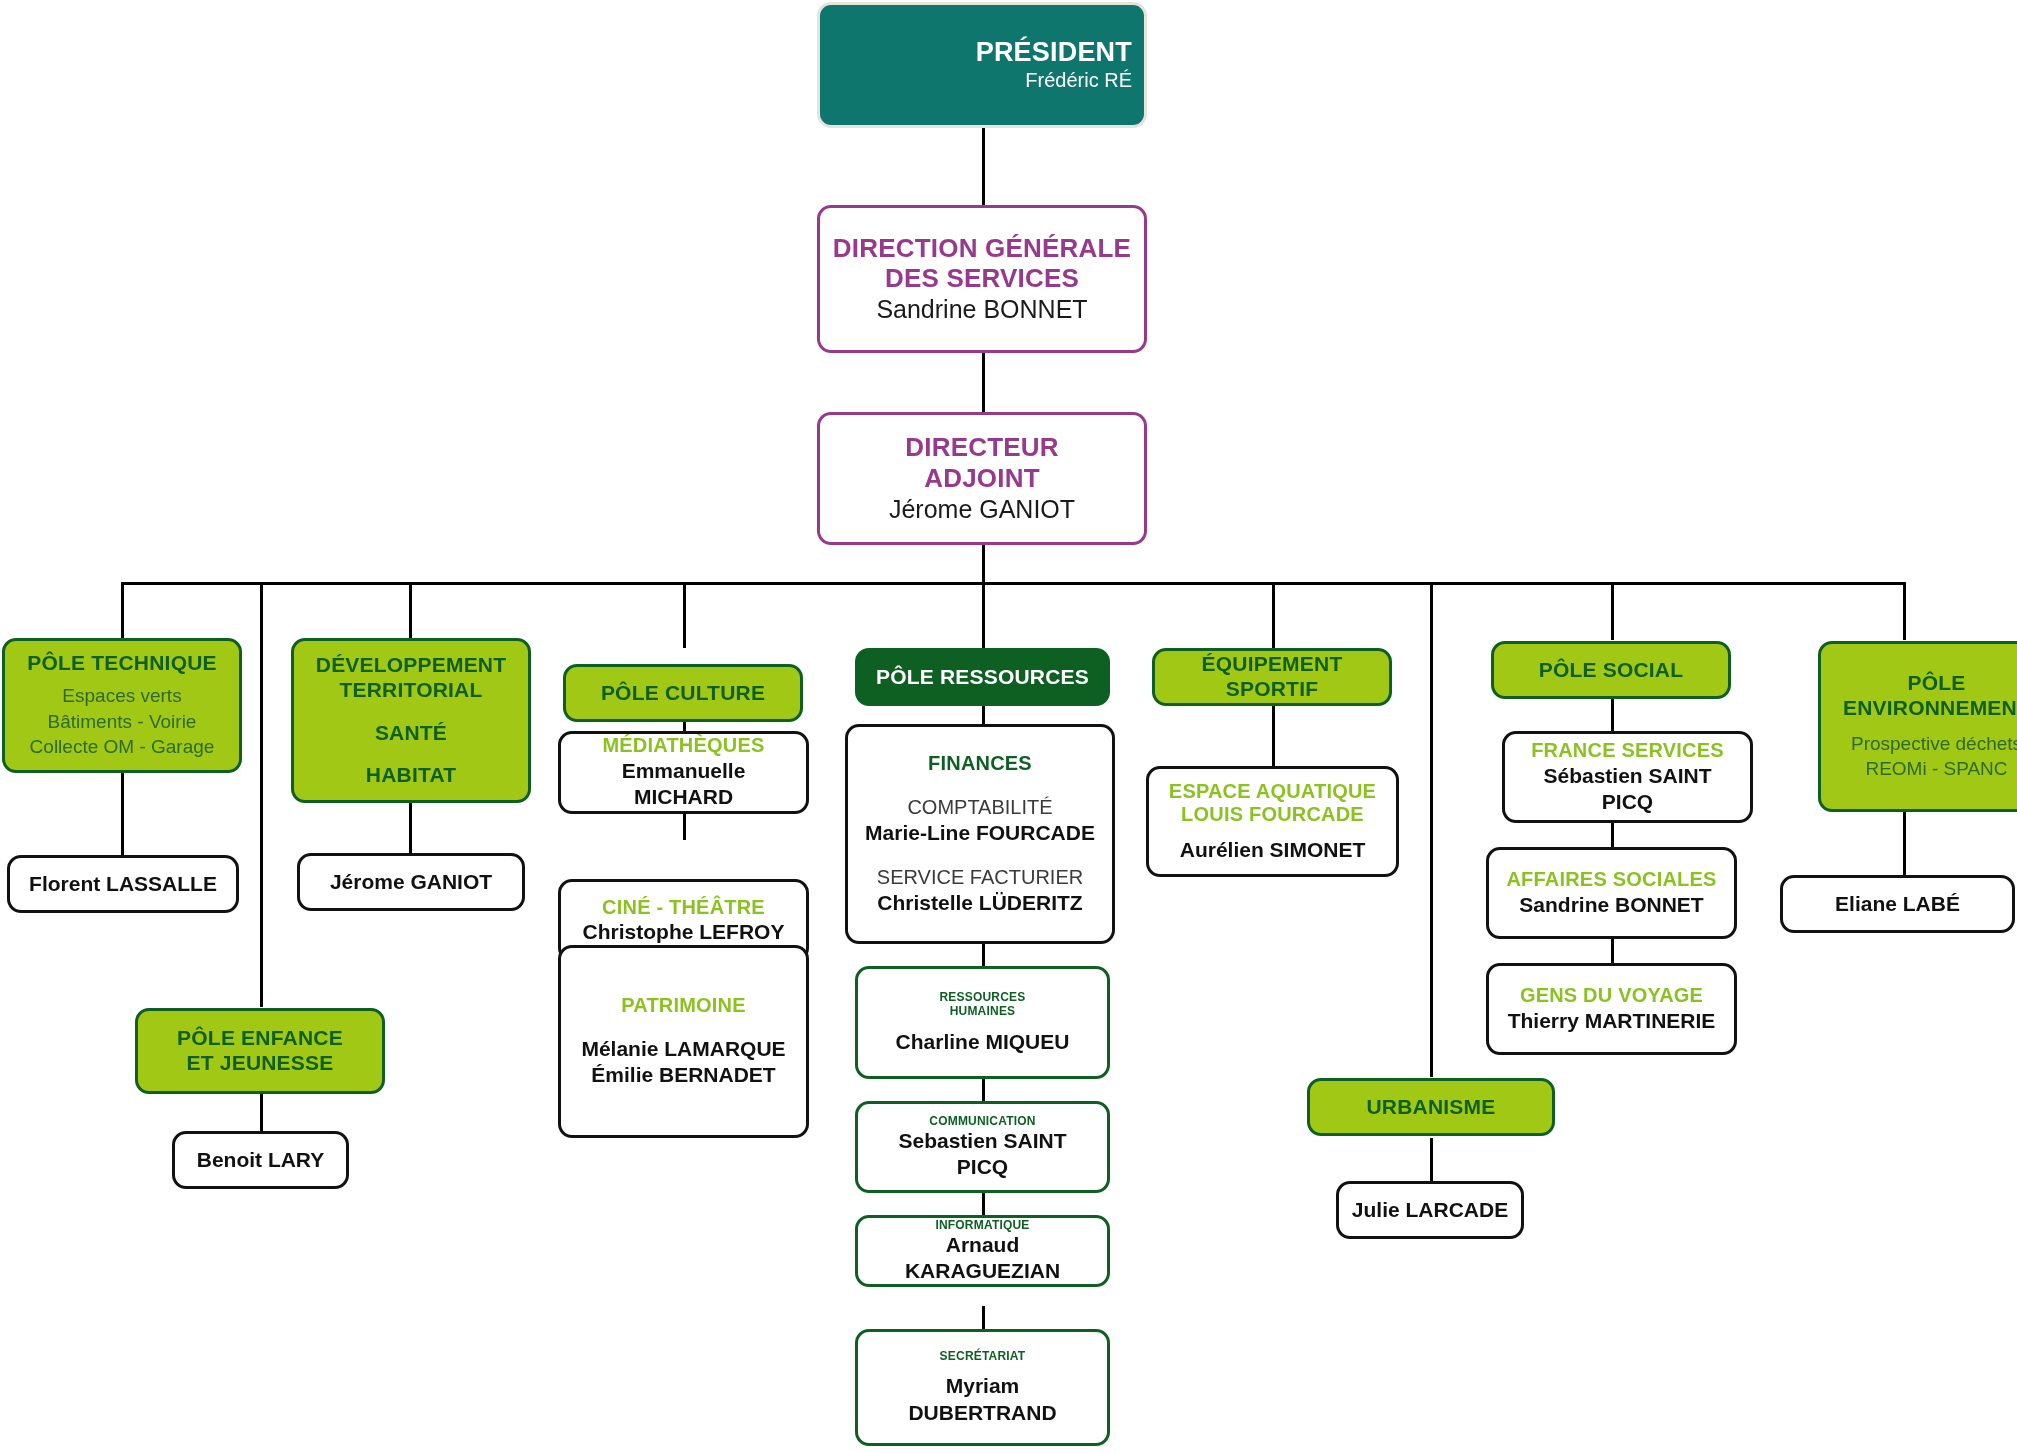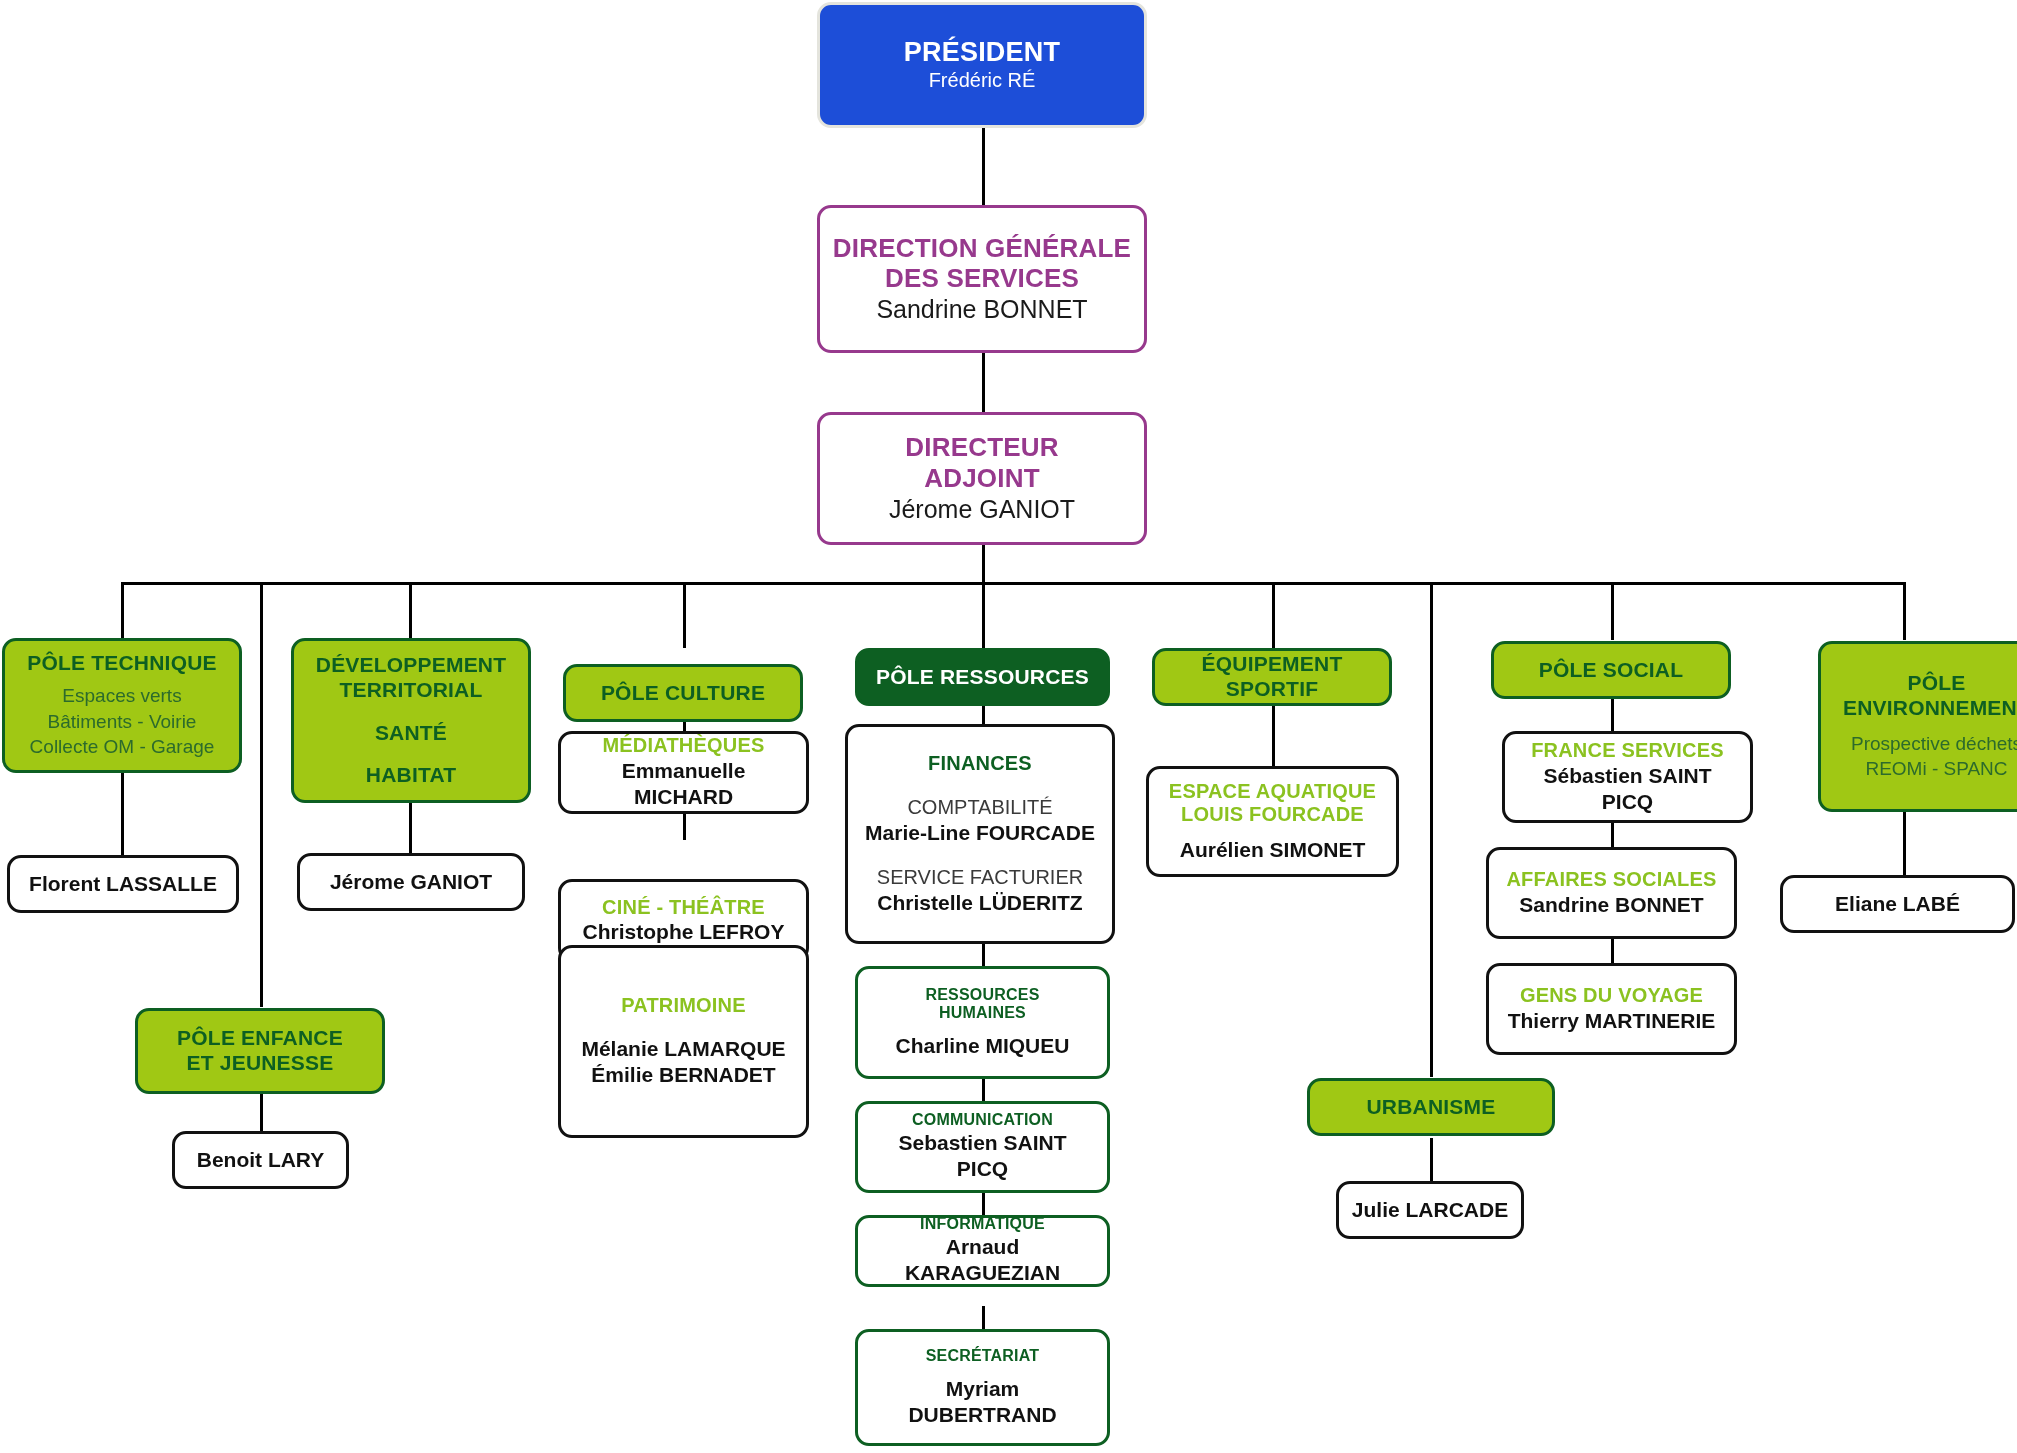--- a/index.html
+++ b/index.html
@@ -29,41 +29,41 @@
     text-align:center;
     padding:10px 12px;
     background:#fff;
   }
   .node .ttl { font-weight:bold; letter-spacing:.2px; line-height:1.18; }
   .node .nm  { font-weight:bold; color:#111; line-height:1.25; }
   .node .sub { line-height:1.35; }
   .node .role{ line-height:1.3; }
 
   
-  .v-purple-fill { background:#1d4ed8; border:3px solid #e4e4dd; }
+  .v-purple-fill { background:#0f766e; border:3px solid #e4e4dd;align-items:flex-end; }
   .v-purple-fill .ttl { color:#fff; font-size:27px; }
   .v-purple-fill .nm  { color:#fff; font-weight:400; font-size:20px; }
 
   .v-purple-out { background:#fff; border:3px solid #97398d; }
   .v-purple-out .ttl { color:#97398d; font-size:26px; }
   .v-purple-out .nm  { color:#1a1a1a; font-weight:400; font-size:25px; }
 
   .v-green-fill { background:#a0c814; border:3px solid #0d5f22; }
   .v-green-fill .ttl { color:#0d5f22; font-size:21px; }
   .v-green-fill .sub { color:#2c6b2c; font-size:19px; font-weight:400; }
 
   .v-darkgreen-fill { background:#0d5f22; border:3px solid #0d5f22; }
   .v-darkgreen-fill .ttl { color:#fff; font-size:21px; }
 
   .v-white-black { background:#fff; border:3px solid #111; }
   .v-white-black .ttl { font-size:20px; }
   .v-white-black .nm  { font-size:21px; }
 
   .v-white-green { background:#fff; border:3px solid #0d5f22; }
-  .v-white-green .ttl { font-size:16px;text-align:center; }
+  .v-white-green .ttl { font-size:12px;text-align:center; }
   .v-white-green .nm  { font-size:21px; }
 
   .t-lightgreen .ttl { color:#8bc220; }
   .t-darkgreen  .ttl { color:#0d5f22; }
 
   .gap-sm { height:10px; }
   .gap-md { height:18px; }
   .role-sm { font-size:20px; color:#3a3a3a; font-weight:400; }
 </style>
 </head>

